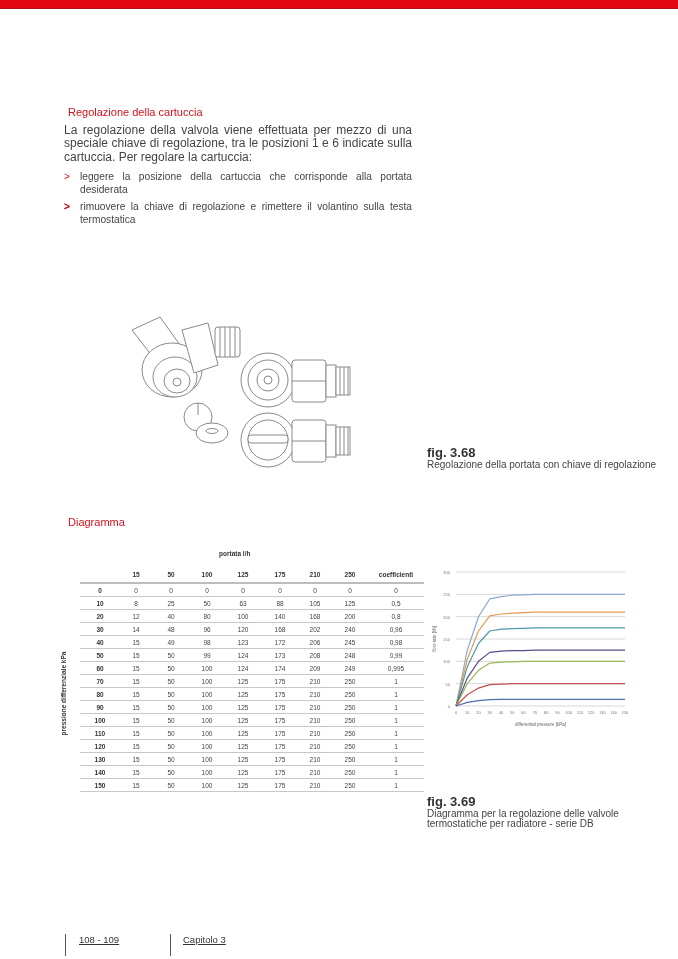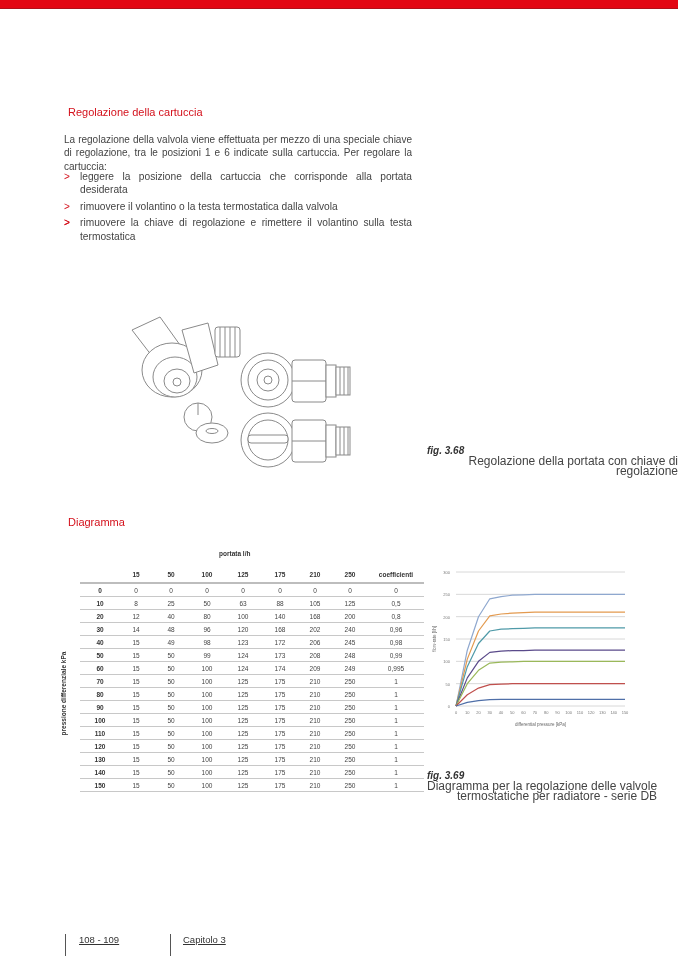--- a/index.html
+++ b/index.html
@@ -2,49 +2,49 @@
 <html><head>
 <meta charset="utf-8">
 <style>
   html, body { margin: 0; padding: 0; }
   body {
     width: 678px; height: 959px; position: relative; overflow: hidden;
     background: #ffffff; font-family: "Liberation Sans", sans-serif; color: #3a3a3a;
   }
   .topbar { position: absolute; left: 0; top: 0; width: 678px; height: 8px; background: #e30613; border-bottom: 1px solid #b0101a; }
   .section-title { position: absolute; left: 68px; color: #d4111c; font-weight: normal; font-size: 11px; }
-  .intro { position: absolute; left: 64px; top: 124px; width: 348px; font-size: 10px; line-height: 13.4px; text-align: justify; color: #444; margin-top: 9px; }
+  .intro { position: absolute; left: 64px; top: 124px; width: 348px; font-size: 12px; line-height: 13.4px; text-align: justify; color: #444; }
   .bullets { position: absolute; left: 64px; top: 170px; width: 348px; margin: 0; padding: 0; list-style: none; font-size: 10.2px; line-height: 13.4px; color: #444; }
   .bullets li { position: relative; padding-left: 16px; margin-bottom: 3px; text-align: justify; }
   .bullets li .arrow { position: absolute; left: 0; top: 0; color: #d4111c; font-size: 10px; }
   .illustration { position: absolute; left: 120px; top: 305px; width: 250px; height: 180px; }
   .figcap { position: absolute; left: 427px; }
-  .figcap .fig-num { font-weight: bold; font-size: 10px; color: #333; font-style: italic; }
-  .figcap .fig-text { font-size: 12px; color: #444; line-height: 10px; text-align: right; }
+  .figcap .fig-num { font-weight: bold; font-size: 13px; color: #333; }
+  .figcap .fig-text { font-size: 10px; color: #444; line-height: 10px; }
   .portata-label { position: absolute; left: 219px; top: 550px; font-size: 6.5px; font-weight: bold; color: #333; }
   .vert-label { position: absolute; left: 48px; top: 690px; transform: rotate(-90deg); transform-origin: center; font-size: 6.5px; font-weight: bold; color: #333; white-space: nowrap; width: 110px; text-align: center; margin-left: -40px; }
   table.data { position: absolute; left: 80px; top: 566px; border-collapse: collapse; font-size: 6.5px; color: #444; }
   table.data th { font-weight: bold; color: #333; height: 16px; padding: 0; text-align: center; border-bottom: 2px solid #bdbdbd; }
   table.data td { height: 12px; padding: 0; text-align: center; border-bottom: 1px solid #c8c8c8; }
   table.data td.rowhead { font-weight: bold; color: #333; }
   .chart { position: absolute; left: 428px; top: 566px; width: 205px; height: 180px; }
   .footer-bar { position: absolute; width: 1px; height: 22px; background: #555; top: 934px; }
   .footer-text { position: absolute; top: 934px; font-size: 9.5px; color: #333; text-decoration: underline; }
 </style>
 </head>
 <body>
 
 <div class="topbar"></div>
 
 <div class="section-title" style="top:106px;">Regolazione della cartuccia</div>
 <div class="intro">La regolazione della valvola viene effettuata per mezzo di una speciale chiave di regolazione, tra le posizioni 1 e 6 indicate sulla cartuccia. Per regolare la cartuccia:</div>
 
 <ul class="bullets">
   <li><span class="arrow">&gt;</span><span>leggere la posizione della cartuccia che corrisponde alla portata desiderata</span></li>
-  <li><span class="arrow">&gt;</span><span>rimuovere il volantino o la testa termostatica dalla valvola</span></li>
+  <li><span class="arrow">&gt;</span></li>
   <li><span class="arrow">&gt;</span></li>
   <li><span class="arrow">&gt;</span><span>rimuovere la chiave di regolazione e rimettere il volantino sulla testa termostatica</span></li>
 </ul>
 
 <svg class="illustration" viewBox="0 0 250 180">
   <g fill="#fff" stroke="#8a8a8a" stroke-width="1">
 
     <path d="M12 25 L40 12 L60 40 L35 55 Z"></path>
     <ellipse cx="52" cy="65" rx="30" ry="27"></ellipse>
     <ellipse cx="55" cy="72" rx="22" ry="20"></ellipse>
@@ -326,21 +326,21 @@
     <text x="0" y="0" font-size="4.5" fill="#666" text-anchor="middle" transform="translate(8,73) rotate(-90)" font-family="Liberation Sans, sans-serif">flow-rate [l/h]</text>
     <polyline points="28.0,140.0 39.3,84.2 50.5,50.7 61.8,32.8 73.1,30.6 84.3,29.2 95.6,28.8 106.9,28.3 118.1,28.3 129.4,28.3 140.7,28.3 151.9,28.3 163.2,28.3 174.5,28.3 185.7,28.3 197.0,28.3" fill="none" stroke="#8fa8cf" stroke-width="1.2" stroke-linejoin="round"></polyline>
     <polyline points="28.0,140.0 39.3,93.1 50.5,65.0 61.8,49.8 73.1,48.0 84.3,47.1 95.6,46.6 106.9,46.2 118.1,46.2 129.4,46.2 140.7,46.2 151.9,46.2 163.2,46.2 174.5,46.2 185.7,46.2 197.0,46.2" fill="none" stroke="#e39a4f" stroke-width="1.2" stroke-linejoin="round"></polyline>
     <polyline points="28.0,140.0 39.3,100.7 50.5,77.5 61.8,65.0 73.1,63.2 84.3,62.7 95.6,62.3 106.9,61.8 118.1,61.8 129.4,61.8 140.7,61.8 151.9,61.8 163.2,61.8 174.5,61.8 185.7,61.8 197.0,61.8" fill="none" stroke="#4f9aa8" stroke-width="1.2" stroke-linejoin="round"></polyline>
     <polyline points="28.0,140.0 39.3,111.9 50.5,95.3 61.8,86.4 73.1,85.1 84.3,84.6 95.6,84.6 106.9,84.2 118.1,84.2 129.4,84.2 140.7,84.2 151.9,84.2 163.2,84.2 174.5,84.2 185.7,84.2 197.0,84.2" fill="none" stroke="#5a4a8a" stroke-width="1.2" stroke-linejoin="round"></polyline>
     <polyline points="28.0,140.0 39.3,117.7 50.5,104.3 61.8,97.1 73.1,96.2 84.3,95.8 95.6,95.3 106.9,95.3 118.1,95.3 129.4,95.3 140.7,95.3 151.9,95.3 163.2,95.3 174.5,95.3 185.7,95.3 197.0,95.3" fill="none" stroke="#9ab85a" stroke-width="1.2" stroke-linejoin="round"></polyline>
     <polyline points="28.0,140.0 39.3,128.8 50.5,122.1 61.8,118.6 73.1,118.1 84.3,117.7 95.6,117.7 106.9,117.7 118.1,117.7 129.4,117.7 140.7,117.7 151.9,117.7 163.2,117.7 174.5,117.7 185.7,117.7 197.0,117.7" fill="none" stroke="#c0504d" stroke-width="1.2" stroke-linejoin="round"></polyline>
     <polyline points="28.0,140.0 39.3,136.4 50.5,134.6 61.8,133.7 73.1,133.3 84.3,133.3 95.6,133.3 106.9,133.3 118.1,133.3 129.4,133.3 140.7,133.3 151.9,133.3 163.2,133.3 174.5,133.3 185.7,133.3 197.0,133.3" fill="none" stroke="#4f6fa8" stroke-width="1.2" stroke-linejoin="round"></polyline>
   </svg>
 
-<div class="figcap" style="top:770px;">
+<div class="figcap" style="top:794px;">
   <div class="fig-num">fig. 3.69</div>
   <div class="fig-text">Diagramma per la regolazione delle valvole</div>
   <div class="fig-text">termostatiche per radiatore - serie DB</div>
 </div>
 
 <div class="footer-bar" style="left:65px;"></div>
 <div class="footer-text" style="left:79px;">108 - 109</div>
 <div class="footer-bar" style="left:170px;"></div>
 <div class="footer-text" style="left:183px;">Capitolo 3</div>
 

